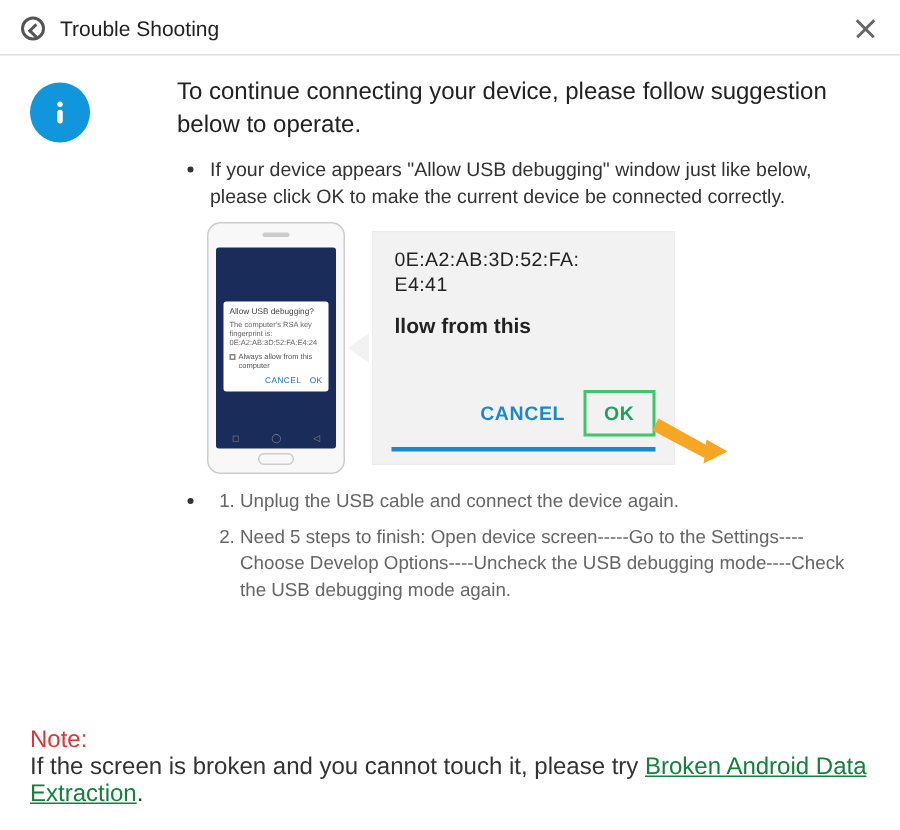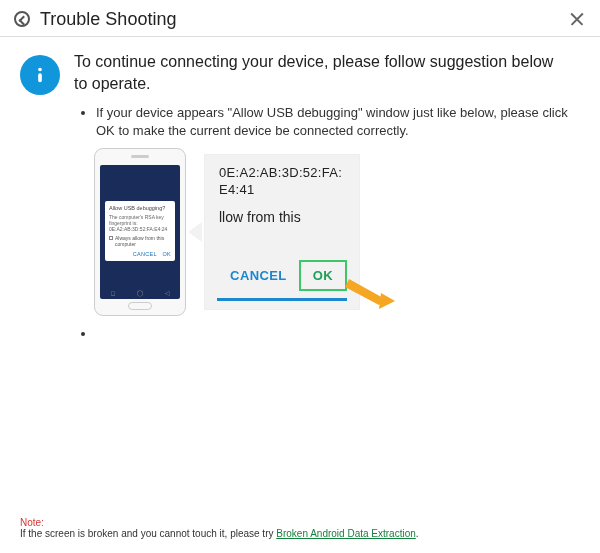--- a/index.html
+++ b/index.html
@@ -15,21 +15,21 @@
     width: 100%;
     height: 100%;
     display: flex;
     flex-direction: column;
   }
   .titlebar {
     display: flex;
     align-items: center;
     padding: 8px 12px 6px 14px;
     border-bottom: 1px solid #ddd;
-    font-size: 18px;
+    font-size: 14px;
     color: #222;
   }
   .titlebar .app-icon {
     width: 16px; height: 16px;
     border: 2px solid #555;
     border-radius: 50%;
     position: relative;
     margin-right: 10px;
     display: inline-block;
   }
@@ -57,20 +57,21 @@
     background: #666;
   }
   .titlebar .close::before { transform: translate(-50%,-50%) rotate(45deg); }
   .titlebar .close::after { transform: translate(-50%,-50%) rotate(-45deg); }
 
   .content {
     display: flex;
     padding: 14px 32px 8px 20px;
     flex: 1;
     min-height: 0;
+    gap: 44px;
   }
   .info-icon {
     width: 40px; height: 40px;
     flex: 0 0 40px;
     background: #1296db;
     border-radius: 50%;
     color: #fff;
     display: flex;
     align-items: center;
     justify-content: center;
@@ -152,29 +153,29 @@
   .pointer {
     width: 0; height: 0;
     border-top: 10px solid transparent;
     border-bottom: 10px solid transparent;
     border-right: 14px solid #f2f2f2;
     margin-left: -4px; margin-right: -4px;
     z-index: 2;
   }
   
   .zoom {
-    width: 156px; height: 156px;
+    width: 202px; height: 156px;
     background: #f2f2f2;
     border: 1px solid #eee;
     position: relative;
     padding: 10px 6px 6px 14px;
     flex: 0 0 auto;
   }
   .zoom .mac { font-size: 13px; color: #222; line-height:1.3; letter-spacing:0.3px;}
-  .zoom .prompt { font-size: 14px; font-weight: 400; margin-top: 10px; color:#222;}
+  .zoom .prompt { font-size: 14px; font-weight: 700; margin-top: 10px; color:#222;}
   .zoom .btnrow {
     position: absolute;
     right: 12px;
     bottom: 18px;
     display: flex;
     align-items: center;
     gap: 12px;
   }
   .zoom .btn-cancel { color:#1b87cf; font-size:13px; font-weight:600; letter-spacing:0.4px;}
   .zoom .btn-ok {
@@ -197,21 +198,21 @@
 
   ol.steps {
     padding-left: 20px;
     color: #666;
     font-size: 12.5px;
   }
   ol.steps li { margin-bottom: 6px; line-height: 1.4; }
 
   .footer {
     padding: 8px 20px 14px 20px;
-    font-size: 10px;
+    font-size: 16px;
     color: #333;
   }
   .note-label { color: #d93636; }
   .footer a { color: #15803d; text-decoration: underline; cursor: pointer; }
 </style>
 </head>
 <body>
 
 <div class="dialog">
 
@@ -276,20 +277,24 @@
                 <svg viewBox="0 0 50 36">
                   <polygon points="4,4 40,24 34,30 0,12" fill="#f5a623"></polygon>
                   <polygon points="36,18 50,26 34,34" fill="#f5a623"></polygon>
                 </svg>
               </div>
             </div>
           </div>
         </li>
 
         <li>
+          <ol class="steps">
+            <li>Unplug the USB cable and connect the device again.</li>
+            <li>Need 5 steps to finish: Open device screen-----Go to the Settings----Choose Develop Options----Uncheck the USB debugging mode----Check the USB debugging mode again.</li>
+          </ol>
         </li>
       </ul>
     </div>
   </div>
 
   <div class="footer">
     <span class="note-label">Note:</span><br>
     <span>If the screen is broken and you cannot touch it, please try </span><a>Broken Android Data Extraction</a><span>.</span>
   </div>
 

